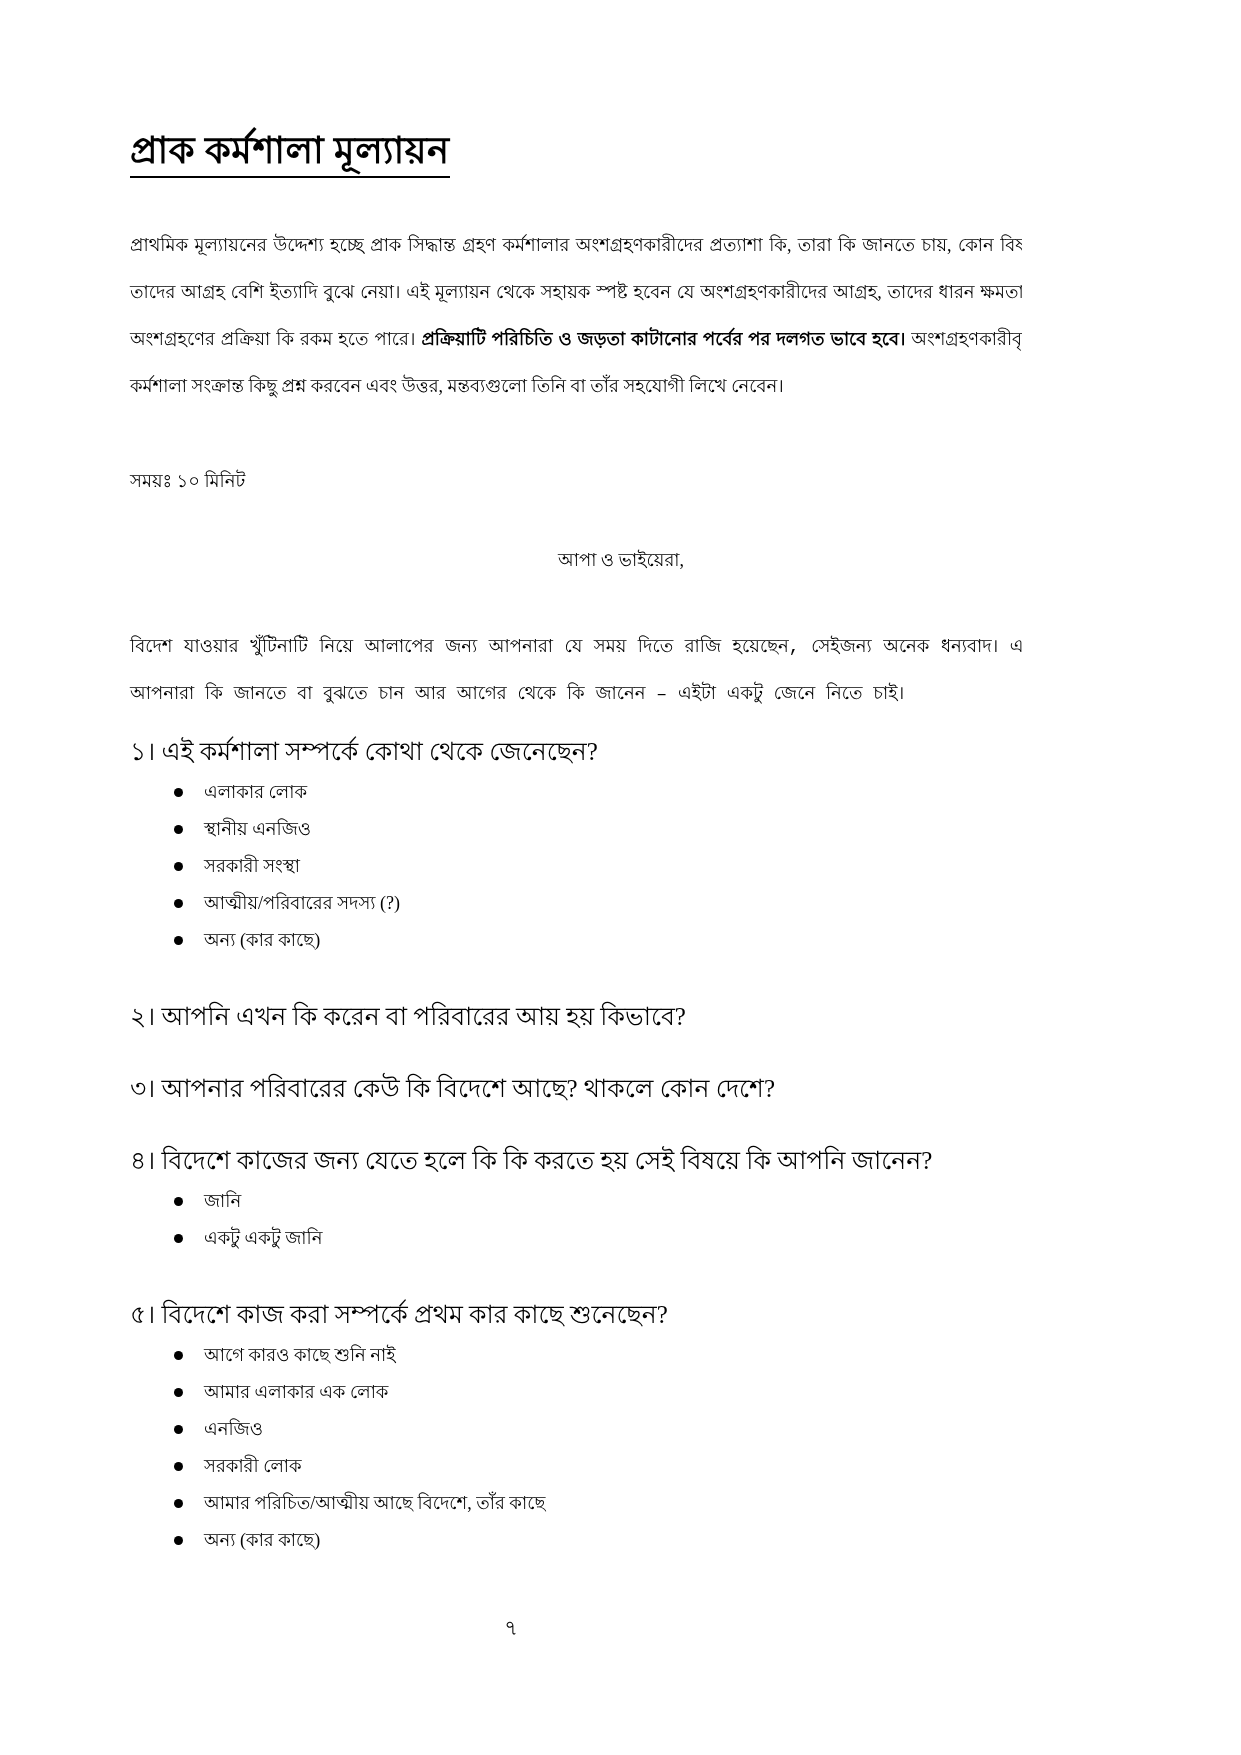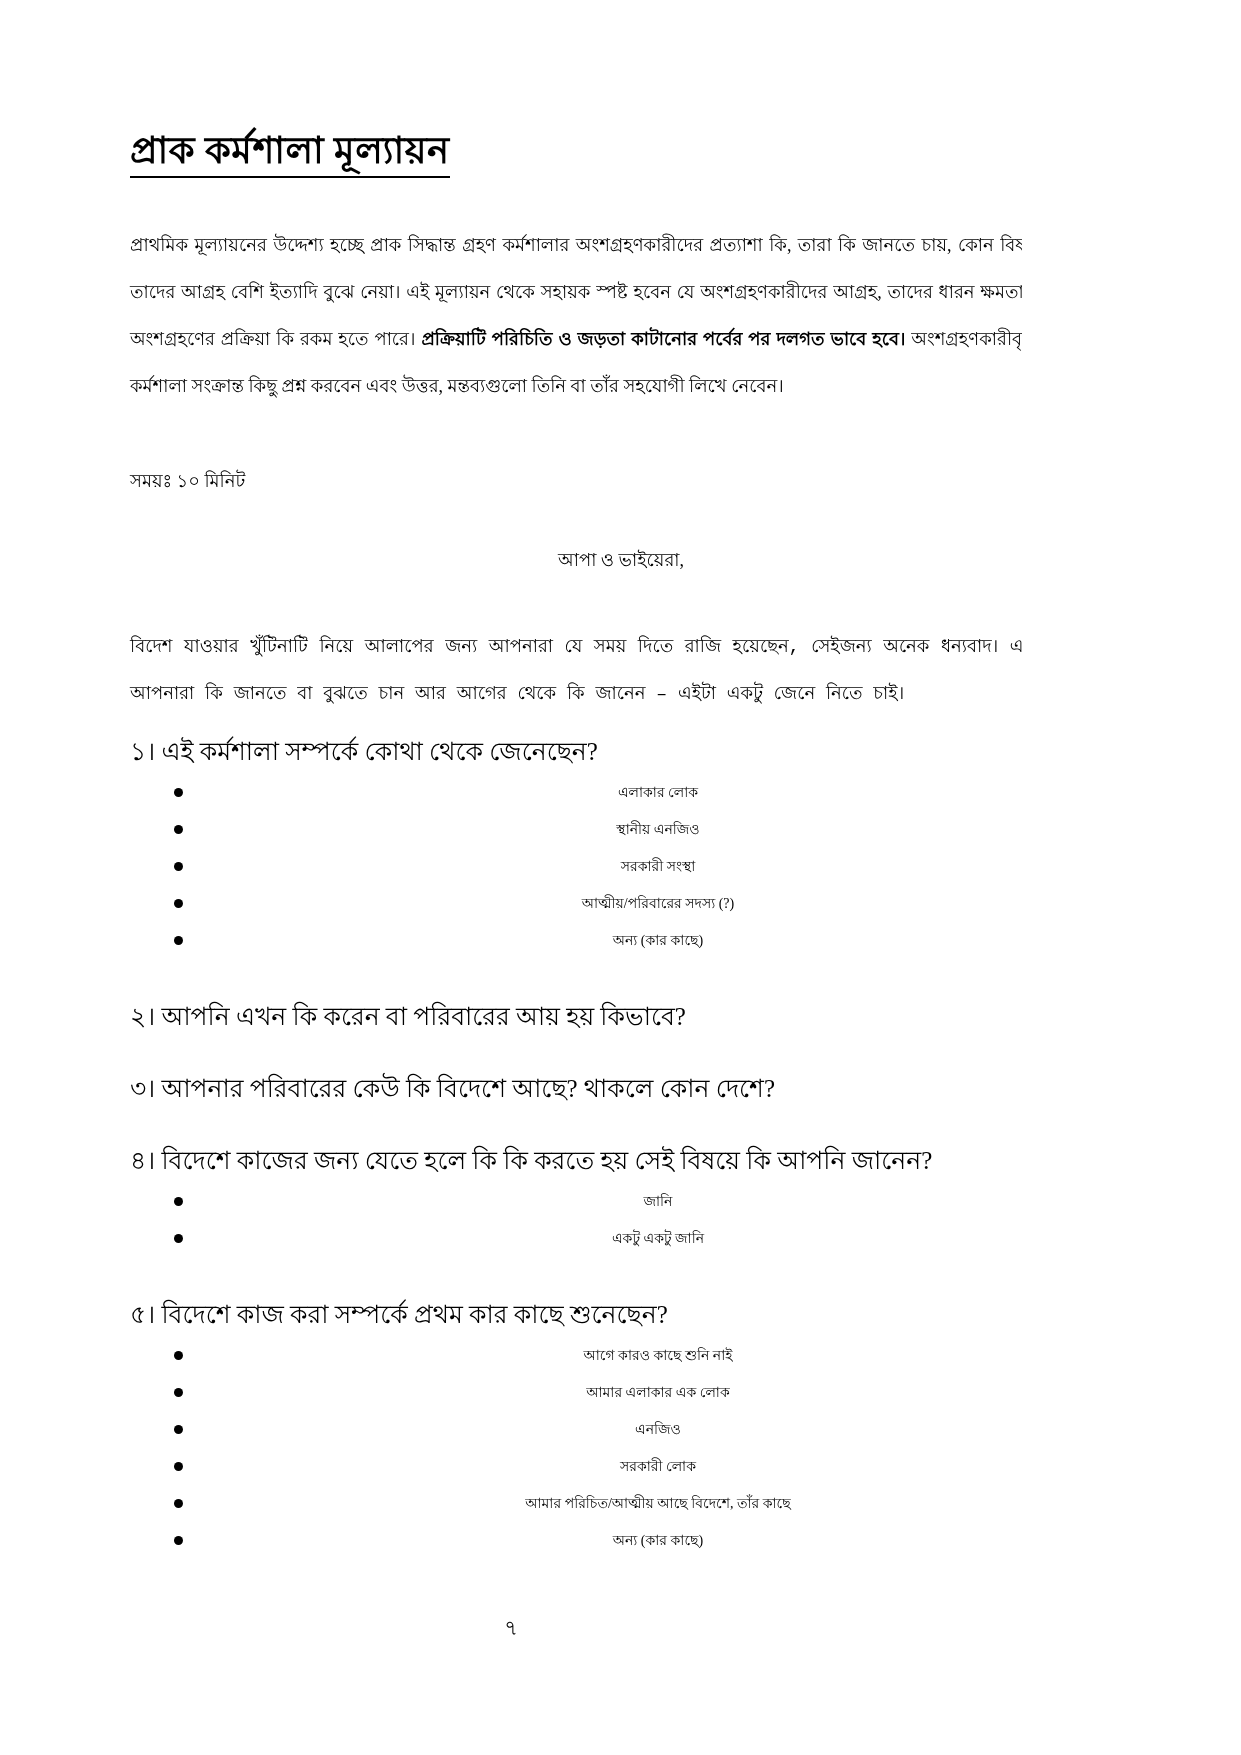--- a/index.html
+++ b/index.html
@@ -67,24 +67,23 @@
     line-height: 28px;
     margin: 0 0 8px 0;
   }
   ul.options {
     list-style: none;
     margin: 0;
     padding: 0 0 0 44px;
   }
   ul.options li {
     position: relative;
-    font-size: 14px;
+    font-size: 18px;
     line-height: 37px;
     padding-left: 30px;
-    text-align: center;
   }
   ul.options li::before {
     content: "";
     position: absolute;
     left: 0;
     top: 14px;
     width: 9px;
     height: 9px;
     border-radius: 50%;
     background: #000000;

